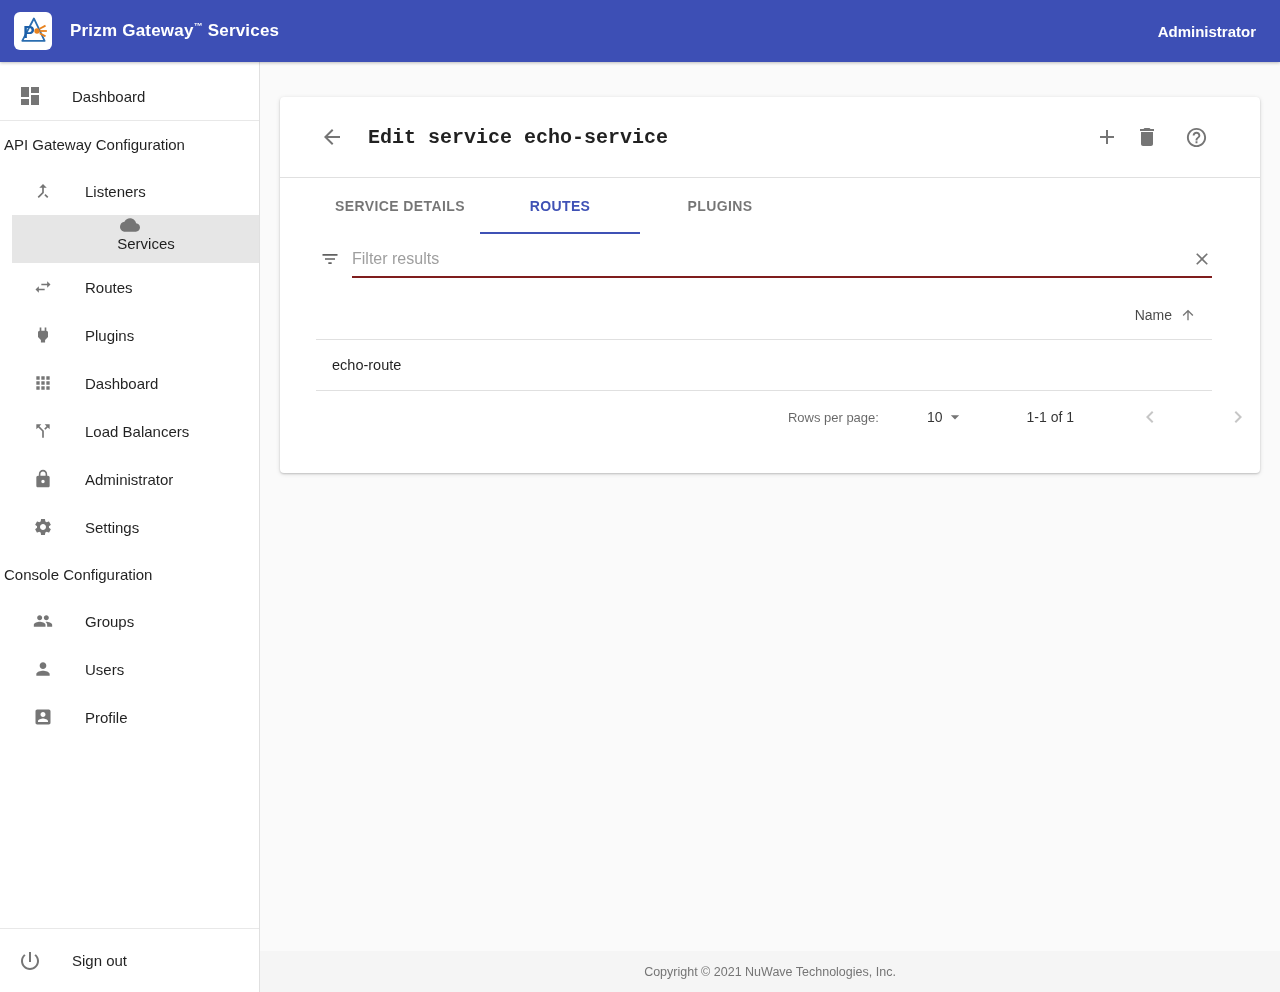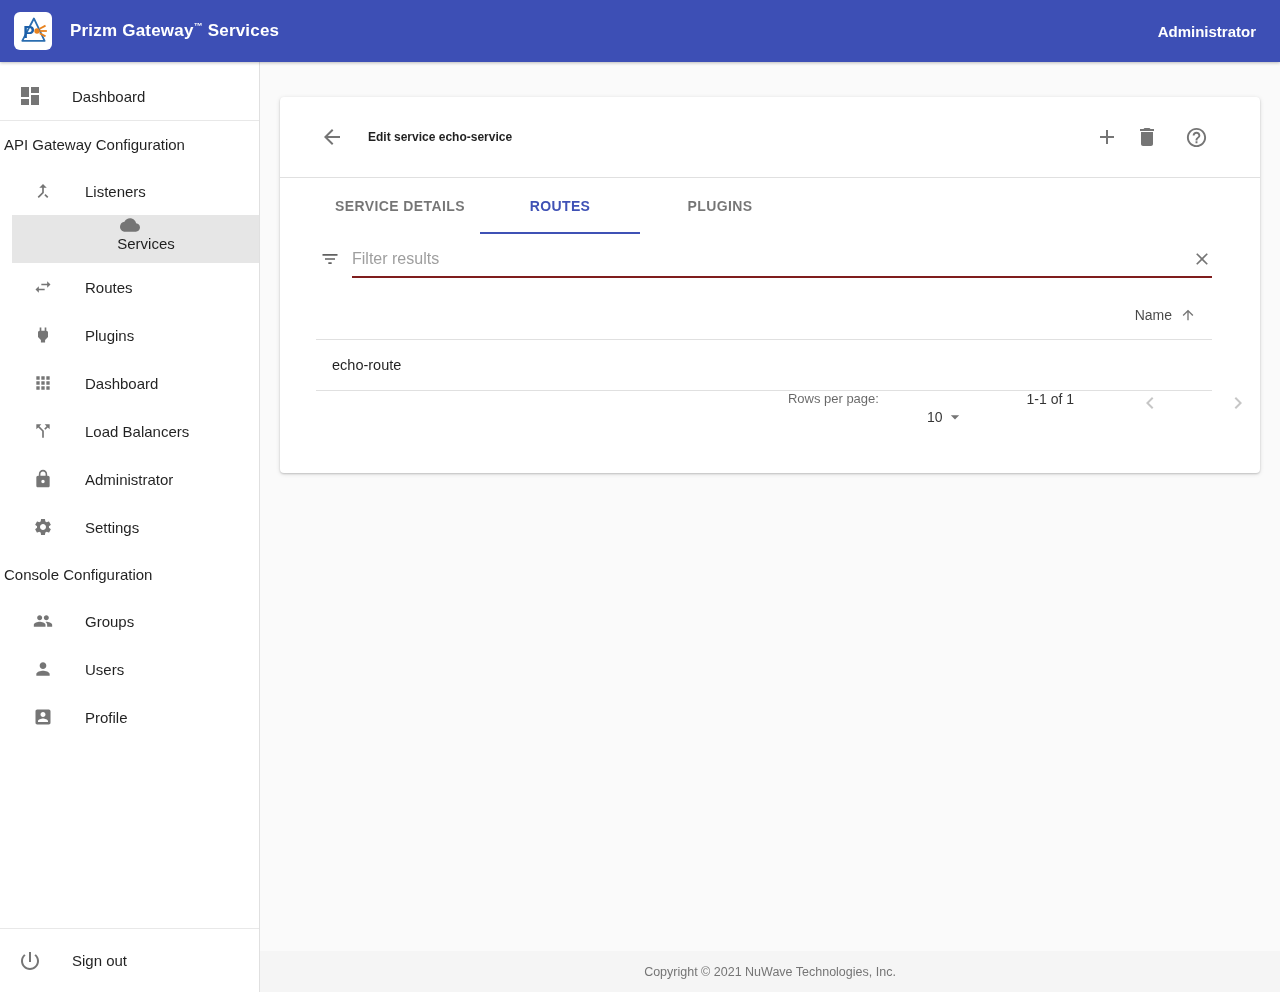--- a/index.html
+++ b/index.html
@@ -40,21 +40,21 @@
 
   
   .card { margin:35px 20px 0 20px; background:#fff; border-radius:4px;
     box-shadow:0 1px 2px rgba(0,0,0,.18), 0 1px 5px rgba(0,0,0,.10);
     padding-bottom:30px; }
   .card-header { height:80px; display:flex; align-items:center; padding:0 52px 0 40px; }
   .icon-btn { background:none; border:0; cursor:pointer; padding:0;
     display:flex; align-items:center; justify-content:center; }
   .icon-btn svg { fill:#757575; }
   .back-btn { width:24px; height:24px; margin-right:24px; }
-  .card-title { font-size:12px; color:rgba(0,0,0,.87); }
+  .card-title { font-size:20px; color:rgba(0,0,0,.87);font-family:Liberation Mono, monospace; }
   .card-actions { margin-left:auto; display:flex; align-items:center; gap:16px; }
   .card-actions .help { margin-left:10px; }
   .card-divider { border:0; border-top:1px solid #e0e0e0; margin:0; }
 
   
   .tabs { display:flex; margin-left:40px; }
   .tab { width:160px; height:56px; display:flex; align-items:center; justify-content:center;
     font-size:14px; font-weight:bold; letter-spacing:.4px; color:rgba(0,0,0,.54);
     cursor:pointer; position:relative; }
   .tab.active { color:#3F51B5; }
@@ -77,21 +77,21 @@
   .table { margin:12px 48px 0 36px; }
   .thead { display:flex; align-items:center; height:50px; padding:0 16px;
     border-bottom:1px solid #e0e0e0; font-size:14px; color:rgba(0,0,0,.72);justify-content:flex-end; }
   .sort-icon { width:16px; height:16px; margin-left:8px; display:flex; }
   .sort-icon svg { fill:#757575; width:100%; height:100%; }
   .trow { display:flex; align-items:center; height:51px; padding:0 16px;
     border-bottom:1px solid #e0e0e0; font-size:14.5px; color:rgba(0,0,0,.87);
     cursor:pointer; }
 
   
-  .pagination { display:flex; justify-content:flex-end;
+  .pagination { display:flex; align-items:center; justify-content:flex-end;
     height:52px; margin:0 10px 0 36px; font-size:13px; color:rgba(0,0,0,.60);gap:30px; }
   .rpp-select { display:flex; align-items:center; margin-left:18px; cursor:pointer;
     font-size:14px; color:rgba(0,0,0,.80); }
   .rpp-select svg { fill:#757575; width:20px; height:20px; margin-left:2px; }
   .range { margin-left:32px; font-size:14px; color:rgba(0,0,0,.80); }
   .pg-btn { width:24px; height:24px; margin-left:34px; cursor:default; }
   .pg-btn svg { fill:#c6c6c6; width:24px; height:24px; }
 
   
   .footer { position:absolute; left:0; right:0; bottom:0; height:41px;

